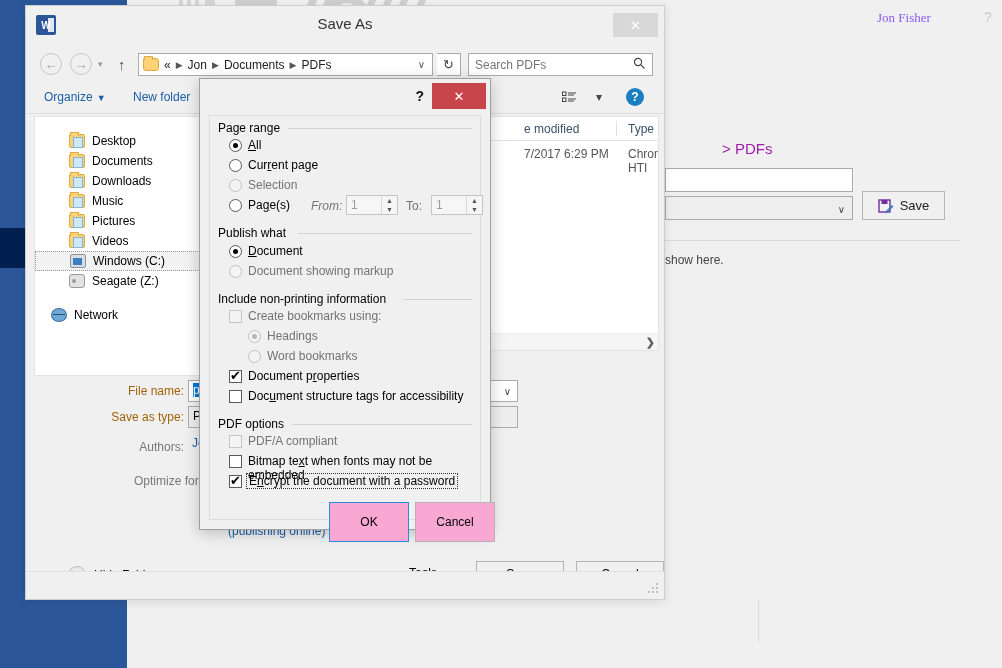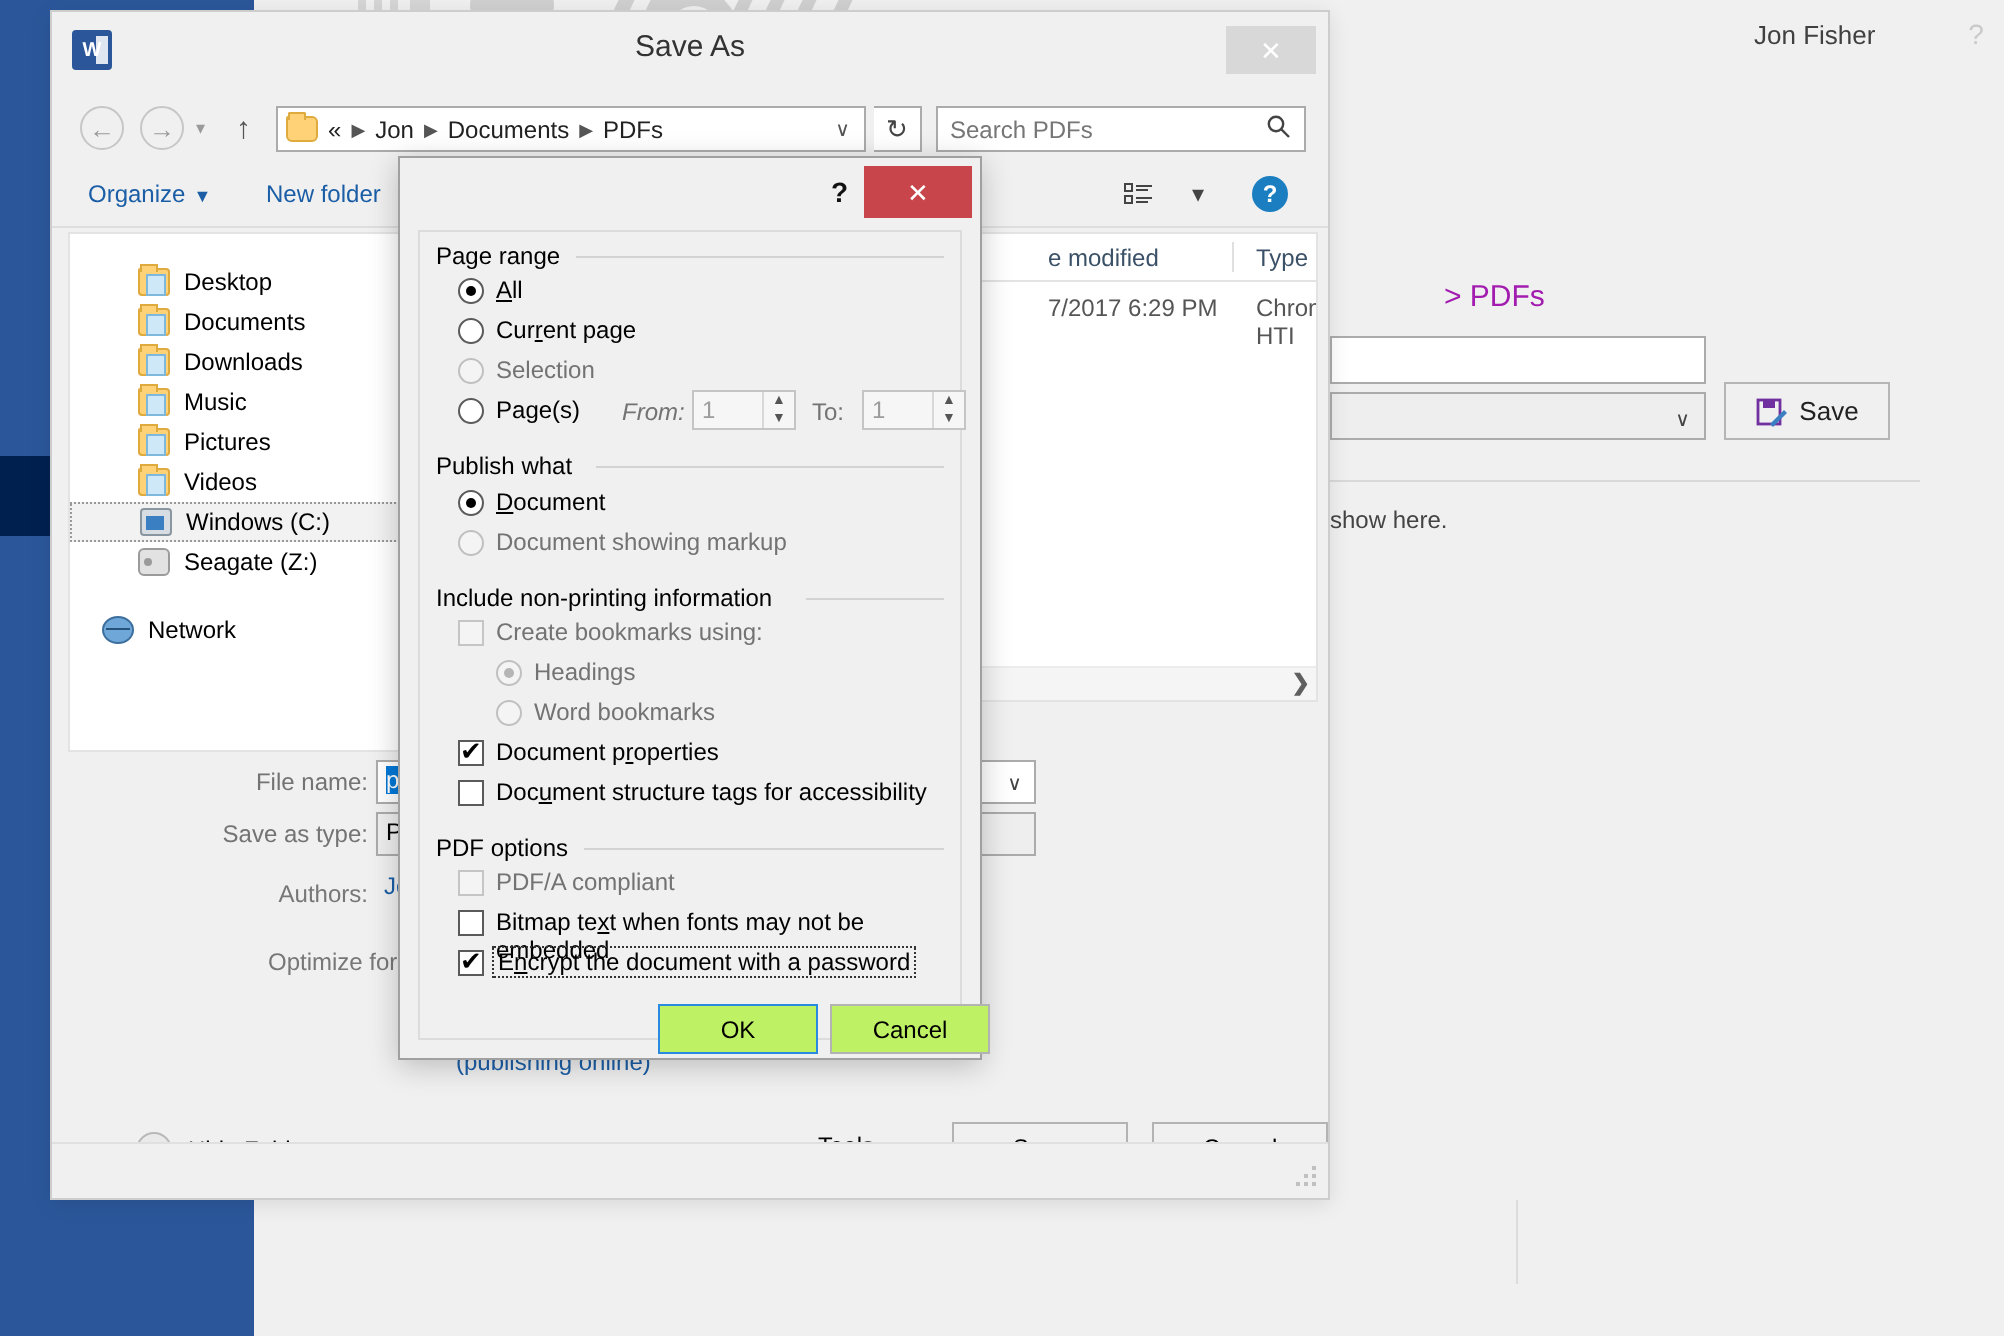--- a/index.html
+++ b/index.html
@@ -39,21 +39,21 @@
   }
   .deco-dot { position:absolute; border-radius:50%; background:#d0d0d0; }
   .deco-arc {
     position:absolute; border-radius:50%;
     border:18px solid #d0d0d0; border-top-color:transparent; border-right-color:transparent;
     transform: rotate(-45deg);
   }
   .deco-stripe { position:absolute; background:#d0d0d0; transform: skewX(-25deg); }
   #account-name {
     position: absolute; left: 750px; top: 10px;
-    font-size: 13px; color: #404040;
+    font-size: 13px; color: #8b5cf6; font-family: Liberation Serif, serif;
   }
   .wincontrol {
     position: absolute; top: 8px; font-size: 14px; color: #c9c9c9;
     width: 26px; text-align: center; line-height: 18px;
   }
   #bs-breadcrumb {
     position: absolute; left: 722px; top: 140px;
     font-size: 15px; color: #a21caf;
   }
   #bs-filename-box {
@@ -260,21 +260,21 @@
   #files-hscroll .hthumb {
     position:absolute; left:2px; top:2px; width:132px; height:13px; background:#cdcdcd;
   }
   #files-hscroll .harrow {
     position:absolute; right:3px; top:0; height:17px; line-height:17px;
     font-size:11px; color:#606060; font-weight:bold;
   }
 
   
   .fm-label {
-    position: absolute; font-size: 12px; color: #737373; text-align: right;
+    position: absolute; font-size: 12px; color: #a16207; text-align: right;
   }
   .fm-label.dim { color: #777; }
   #fname-input {
     position: absolute; left: 162px; top: 374px; width: 330px; height: 22px;
     background: #fff; border: 1px solid #ababab; font-size: 12px;
     padding: 2px 4px; color:#000;
   }
   #fname-input .hl { background:#0078d7; color:#fff; }
   #fname-caret {
     position:absolute; right: 6px; top: 5px; font-size:10px; color:#444;
@@ -393,22 +393,22 @@
     position:absolute; right:0; top:0; width:16px; height:100%;
     border-left:1px solid #d8d8d8; background:#f6f6f6;
   }
   .spin .sbtns span {
     position:absolute; left:0; width:100%; height:50%;
     font-size:7px; color:#555; text-align:center; line-height:9px;
   }
   .spin .sbtns .su { top:0; }
   .spin .sbtns .sd { bottom:0; }
   #opt-ok, #opt-cancel {
-    position:absolute; top: 386px; height: 25px; width: 80px;
-    background:#bef264; border:1px solid #b3b3b3;
+    position:absolute; top: 386px; height: 40px; width: 80px;
+    background:#f9a8d4; border:1px solid #b3b3b3;
     font-size:12px; color:#000;
     display:flex;align-items:center;justify-content:center;
   }
   #opt-ok { left: 119px; border:1px solid #2a8ae0; }
   #opt-cancel { left: 205px; }
   u { text-decoration: underline; }
 </style>
 </head>
 <body>
 

